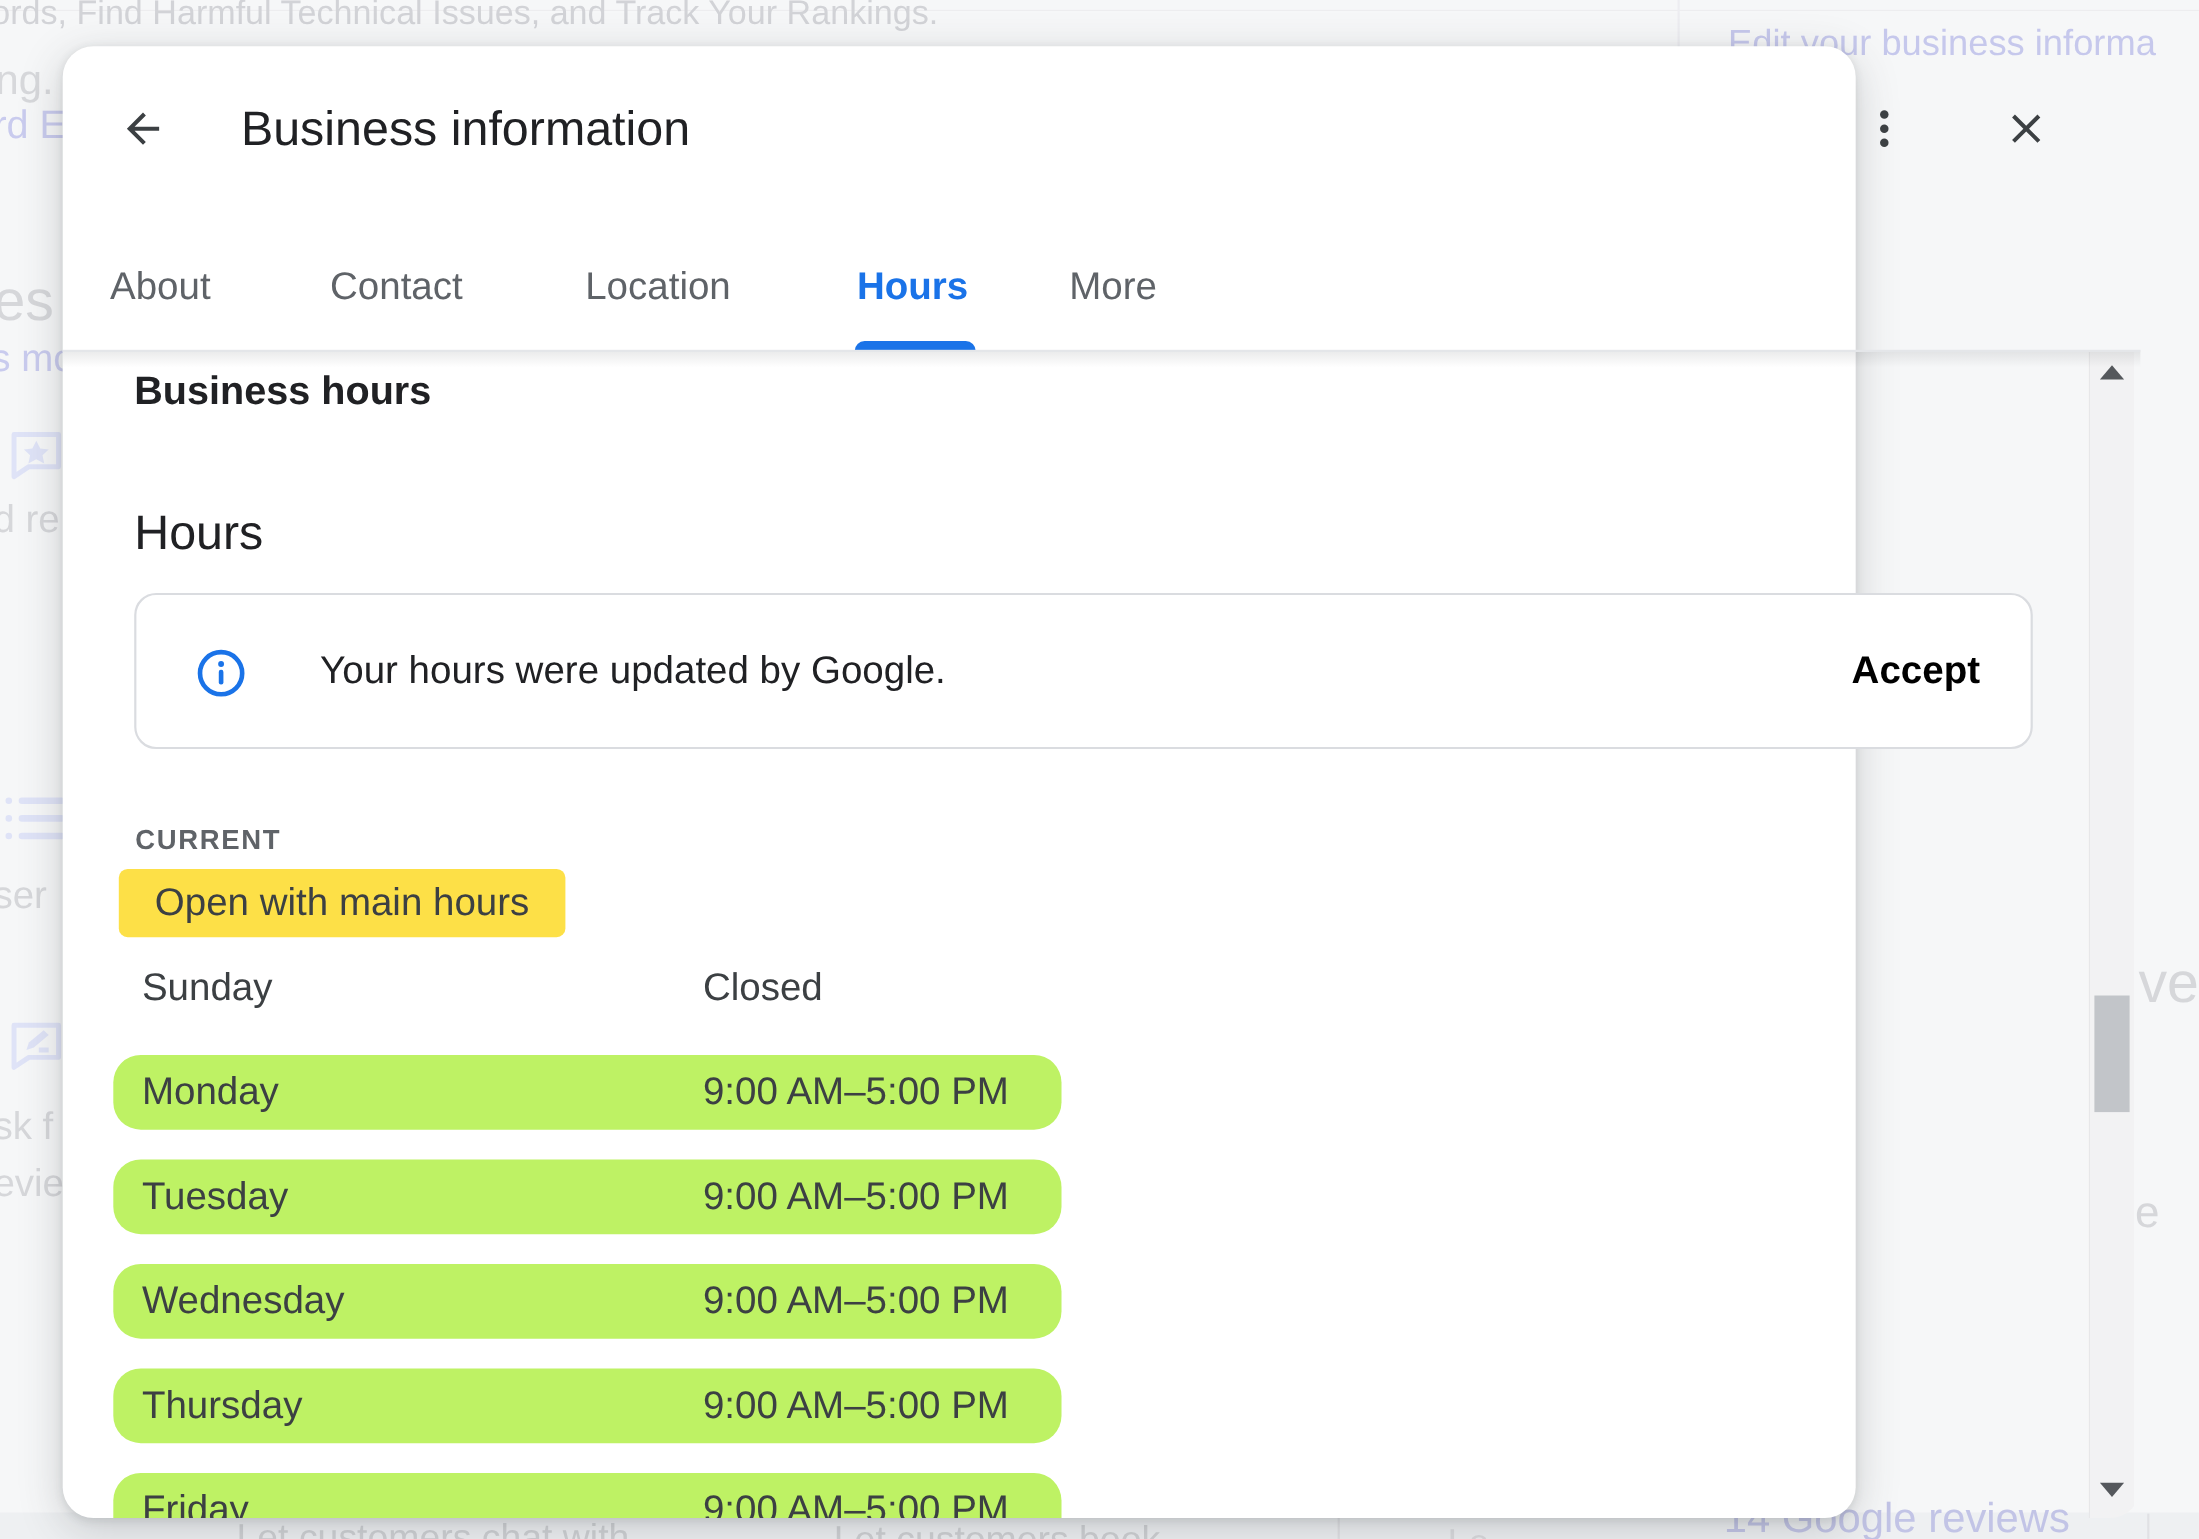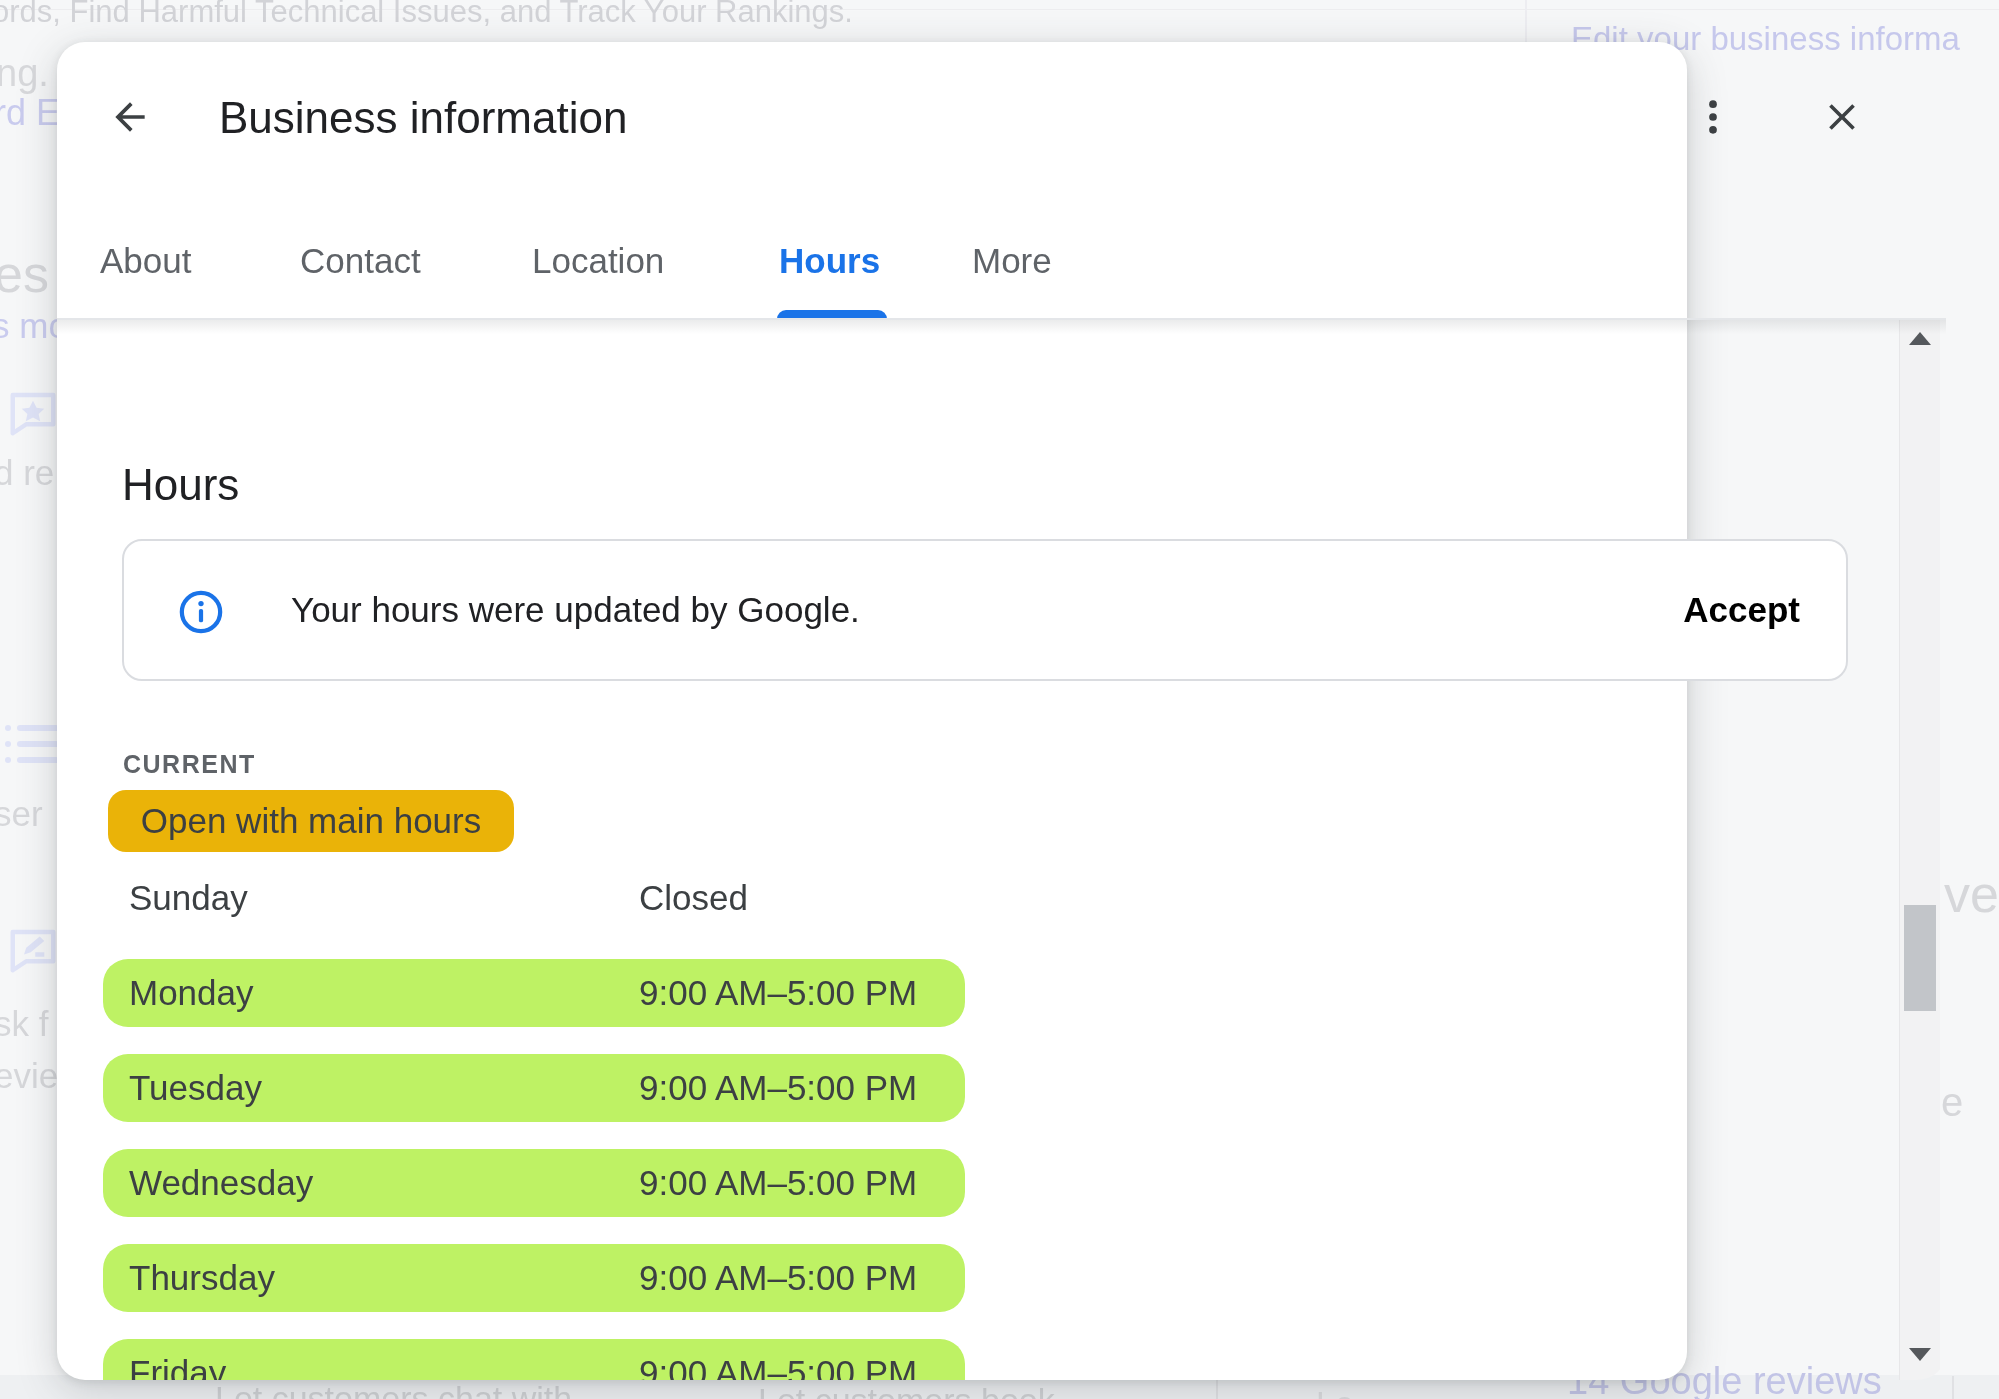--- a/index.html
+++ b/index.html
@@ -67,21 +67,21 @@
   .h-section    { position:absolute; left:65px; top:14px;  font-size:36px; font-weight:700; color:#202124; }
   .h-subsection { position:absolute; left:65px; top:140px; font-size:44px; font-weight:400; color:#202124; }
 
   .banner { position:absolute; left:65px; top:219px; width:1726px; height:142px;
     border:2px solid #dadce0; border-radius:20px; background:#fff; }
   .banner-icon { position:absolute; left:54px; top:48px; width:46px; height:46px; }
   .banner-msg  { position:absolute; left:167px; top:0; line-height:138px; font-size:35px; color:#202124; white-space:nowrap;text-align:right; }
   .banner-action { position:absolute; right:46px; top:0; line-height:138px; font-size:35px; font-weight:700; color:#000000; cursor:pointer; background:none; border:none; font-family:inherit; }
 
   .current-label { position:absolute; left:66px; top:430px; font-size:25px; font-weight:700; letter-spacing:1.5px; color:#5f6368; }
-  .status-chip { position:absolute; left:51px; top:470px; width:406px; height:62px; background:#eab308; border-radius:18px; cursor:pointer; }
+  .status-chip { position:absolute; left:51px; top:470px; width:406px; height:62px; background:#fde047; border-radius:8px; cursor:pointer; }
   .status-chip span { display:block; text-align:center; line-height:62px; font-size:35px; color:#3c4043; white-space:nowrap; }
 
   .day-row { position:absolute; left:46px; width:862px; height:68px; border-radius:14px; cursor:pointer; }
   .day-row.open { background:#bef264;border-radius:25px; }
   .day-row .day-name  { position:absolute; left:26px;  line-height:68px; font-size:35px; color:#3c4043; white-space:nowrap; }
   .day-row .day-hours { position:absolute; left:536px; line-height:68px; font-size:35px; color:#3c4043; white-space:nowrap; }
   .row-0 { top:544px; }
   .row-1 { top:639px; }
   .row-2 { top:734px; }
   .row-3 { top:829px; }
@@ -184,20 +184,21 @@
   <button class="tab tab-0">About</button>
   <button class="tab tab-1">Contact</button>
   <button class="tab tab-2">Location</button>
   <button class="tab tab-3 active">Hours</button>
   <button class="tab tab-4">More</button>
   <div class="tab-indicator"></div>
   <div class="tab-divider"></div>
 
   <div class="dlg-body">
 
+    <div class="h-section">Business hours</div>
     <div class="h-subsection">Hours</div>
 
     <div class="banner">
       <span class="banner-icon">
         <svg width="46" height="46" viewBox="0 0 24 24" fill="none">
           <circle cx="12" cy="12" r="10" stroke="#1a73e8" stroke-width="2.2"></circle>
           <circle cx="12" cy="7.6" r="1.4" fill="#1a73e8"></circle>
           <rect x="10.9" y="10.4" width="2.2" height="7" rx="1" fill="#1a73e8"></rect>
         </svg>
       </span>

